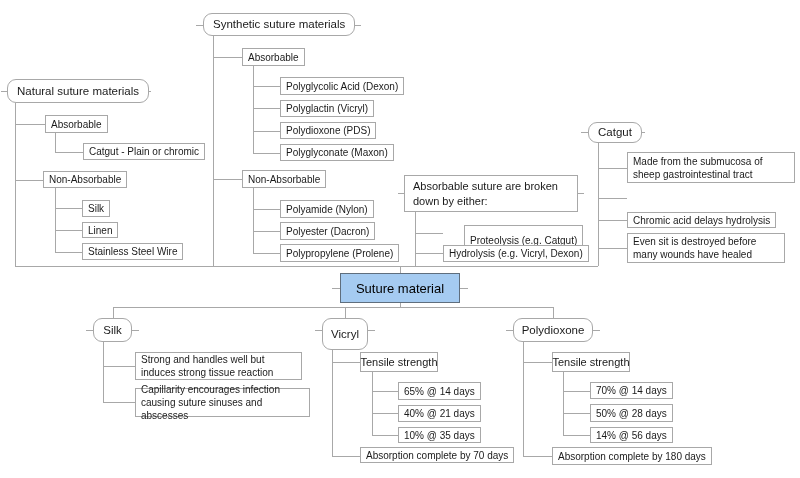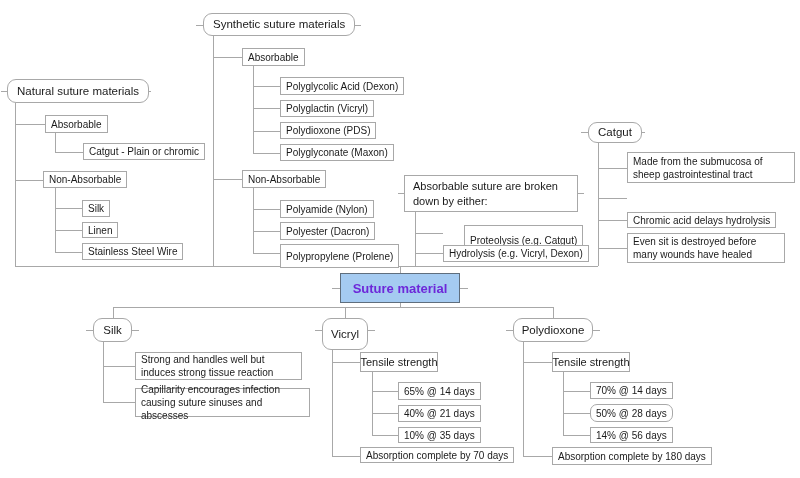--- a/index.html
+++ b/index.html
@@ -20,21 +20,21 @@
     position:absolute;box-sizing:border-box;background:#ffffff;
     border:1px solid var(--node-border);
     display:flex;align-items:center;justify-content:center;
     font-size:10px;line-height:13px;padding:1px 5px;white-space:nowrap;
   }
   .t{font-size:11.5px;padding:2px 9px;border-radius:9px;}        
   .m{font-size:11px;padding:2px 8px;}          
   .ml{justify-content:flex-start;text-align:left;white-space:normal;}
   .root{
     background:var(--root-fill);border:1px solid var(--root-border);
-    font-size:13px;font-weight:bold;color:#6d28d9;
+    font-size:13px;font-weight:normal;color:#000000;
   }
 </style>
 </head>
 <body>
 
 <div id="canvas">
 
   <svg id="wires" xmlns="http://www.w3.org/2000/svg">
     <g>
       <line x1="15" y1="103" x2="15" y2="266"></line>
@@ -135,21 +135,21 @@
 
   <div class="node t" style="left:203px;top:13px;height:23px;">Synthetic suture materials</div>
   <div class="node" style="left:242px;top:48px;height:18px;">Absorbable</div>
   <div class="node" style="left:280px;top:77px;height:18px;">Polyglycolic Acid (Dexon)</div>
   <div class="node" style="left:280px;top:100px;height:17px;">Polyglactin (Vicryl)</div>
   <div class="node" style="left:280px;top:122px;height:17px;">Polydioxone (PDS)</div>
   <div class="node" style="left:280px;top:144px;height:17px;">Polyglyconate (Maxon)</div>
   <div class="node" style="left:242px;top:170px;height:18px;">Non-Absorbable</div>
   <div class="node" style="left:280px;top:200px;height:18px;">Polyamide (Nylon)</div>
   <div class="node" style="left:280px;top:222px;height:18px;">Polyester (Dacron)</div>
-  <div class="node" style="left:280px;top:244px;height:24px;text-align:right;">Polypropylene (Prolene)</div>
+  <div class="node" style="left:280px;top:244px;height:18px;text-align:right;">Polypropylene (Prolene)</div>
 
   <div class="node m ml" style="left:404px;top:175px;width:174px;height:37px;line-height:15px;">Absorbable suture are broken down by either:</div>
   <div class="node" style="left:441px;top:225px;height:31px;margin-left:23px;">Proteolysis (e.g. Catgut)</div>
   <div class="node" style="left:443px;top:245px;height:17px;">Hydrolysis (e.g. Vicryl, Dexon)</div>
 
   <div class="node t" style="left:588px;top:122px;height:21px;">Catgut</div>
   <div class="node ml" style="left:627px;top:152px;width:168px;height:31px;">Made from the submucosa of sheep gastrointestinal tract</div>
   <div class="node" style="left:627px;top:212px;height:16px;">Chromic acid delays hydrolysis</div>
   <div class="node ml" style="left:627px;top:233px;width:158px;height:30px;">Even sit is destroyed before many wounds have healed</div>
 
@@ -162,17 +162,17 @@
   <div class="node t" style="left:322px;top:318px;width:46px;height:32px;">Vicryl</div>
   <div class="node m" style="left:360px;top:352px;width:78px;height:20px;">Tensile strength</div>
   <div class="node" style="left:398px;top:382px;height:18px;">65% @ 14 days</div>
   <div class="node" style="left:398px;top:405px;height:17px;">40% @ 21 days</div>
   <div class="node" style="left:398px;top:427px;height:16px;">10% @ 35 days</div>
   <div class="node" style="left:360px;top:447px;height:16px;text-align:right;">Absorption complete by 70 days</div>
 
   <div class="node t" style="left:513px;top:318px;width:80px;height:24px;">Polydioxone</div>
   <div class="node m" style="left:552px;top:352px;width:78px;height:20px;">Tensile strength</div>
   <div class="node" style="left:590px;top:382px;height:17px;">70% @ 14 days</div>
-  <div class="node" style="left:590px;top:404px;height:18px;border-radius:7px;">50% @ 28 days</div>
+  <div class="node" style="left:590px;top:404px;height:18px;">50% @ 28 days</div>
   <div class="node" style="left:590px;top:427px;height:16px;">14% @ 56 days</div>
   <div class="node" style="left:552px;top:447px;height:18px;">Absorption complete by 180 days</div>
 
 </div>
 
 </body></html>

